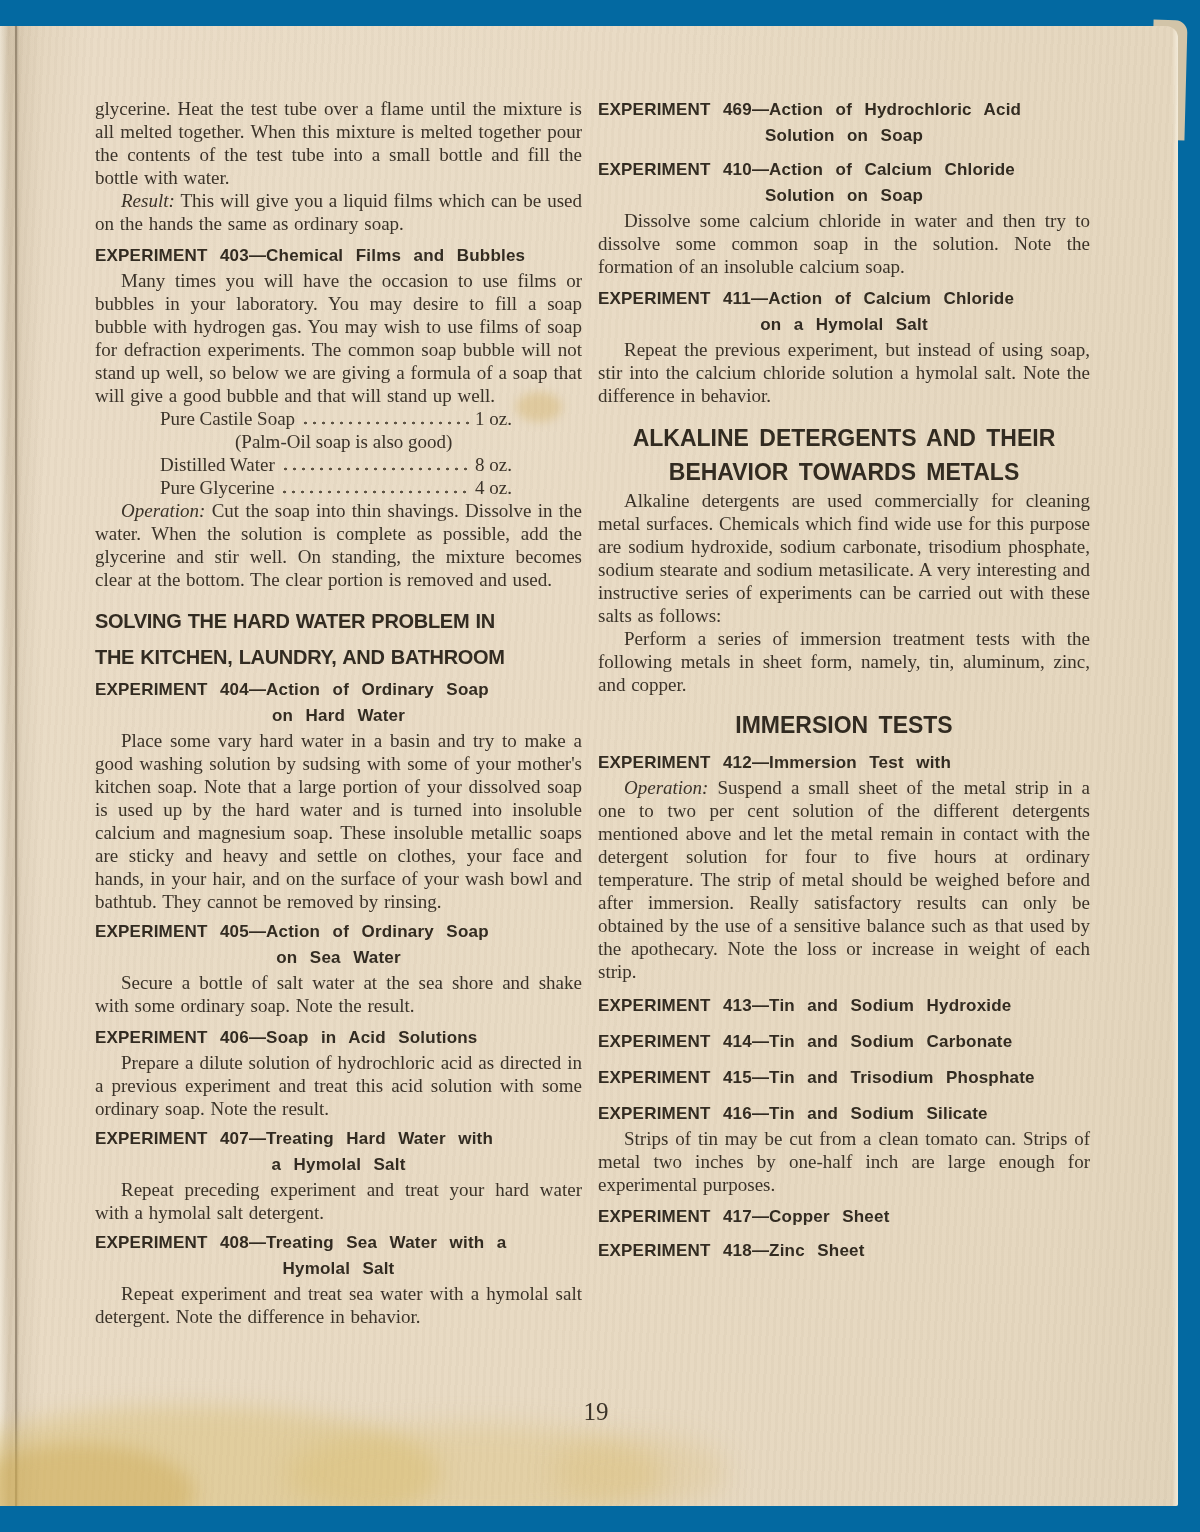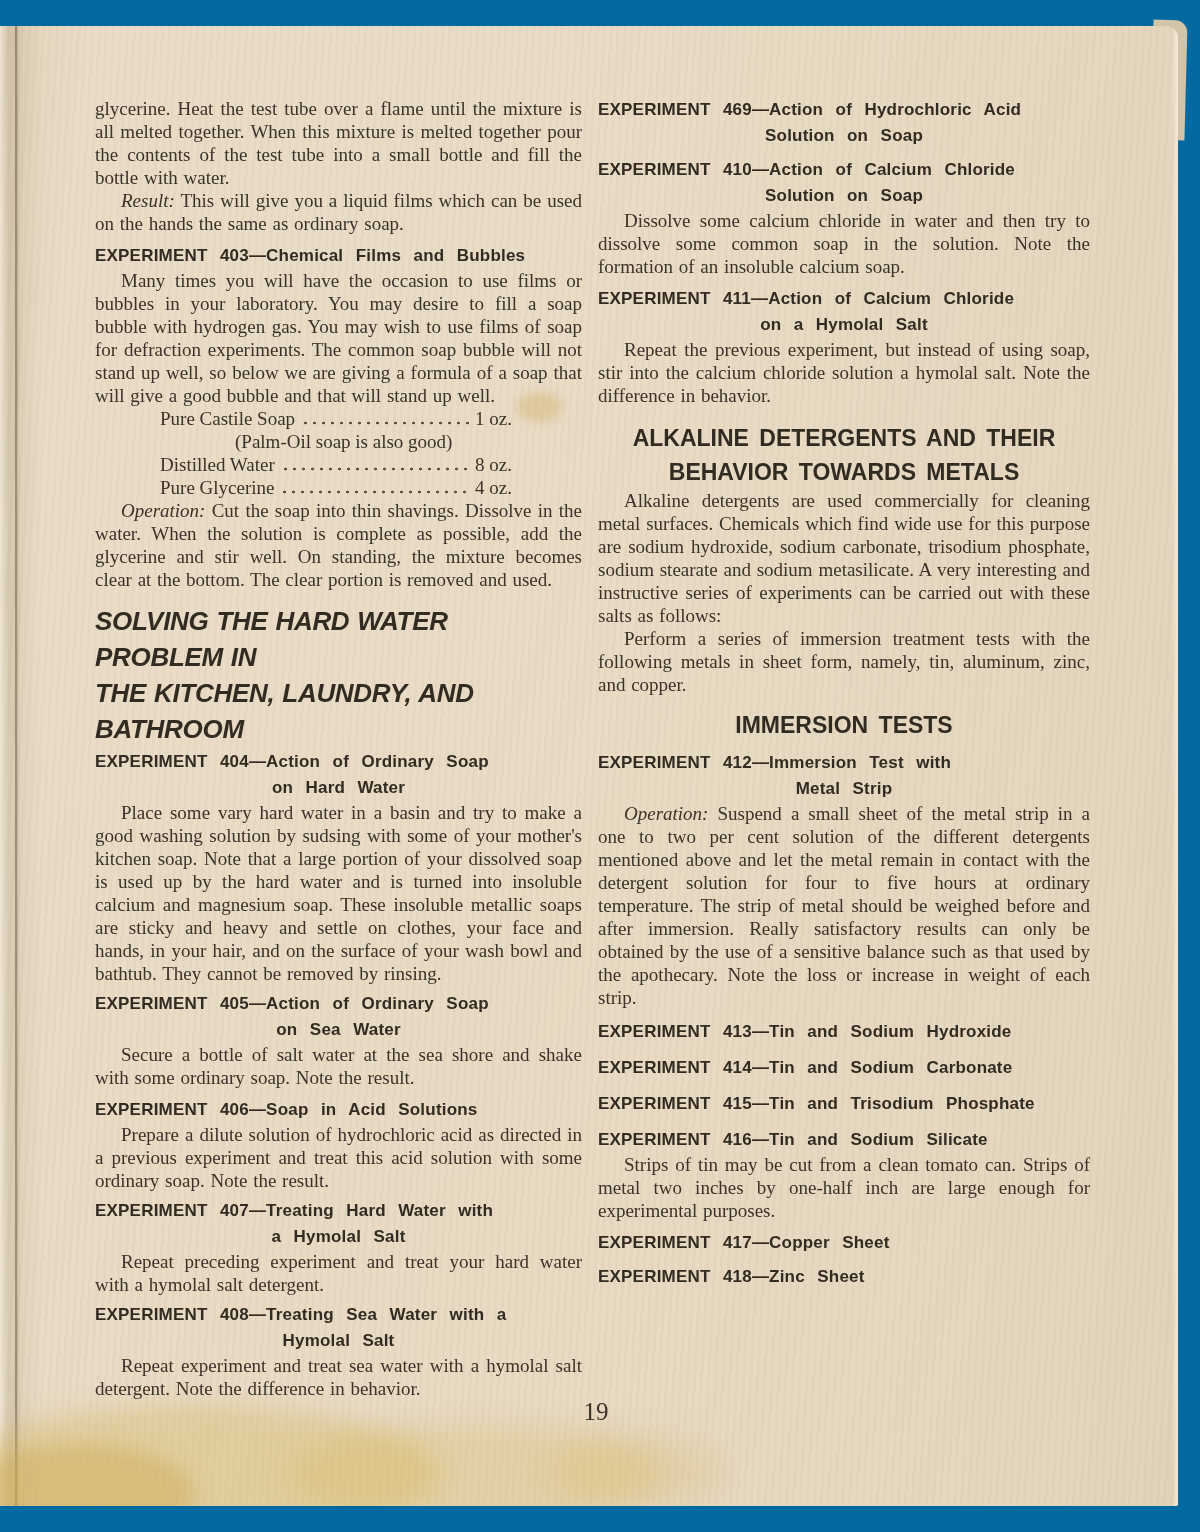--- a/index.html
+++ b/index.html
@@ -35,22 +35,22 @@
 
   p.body{margin:0;text-align:justify;word-spacing:1px;}
   .ind{text-indent:26px;}
   .ital{font-style:italic;}
 
   .xh{font-family:"Liberation Sans", sans-serif;font-weight:700;font-size:17px;line-height:26px;
       color:#322b21;word-spacing:7.5px;letter-spacing:0.2px;}
   .block{display:block;}
   .center{text-align:center;}
 
-  .sect{font-family:"Liberation Sans", sans-serif;font-weight:700;font-size:26px;line-height:36px;
-        color:#322b21;letter-spacing:-0.3px;word-spacing:1px;font-style:italic;}
+  .sect{font-family:"Liberation Sans", sans-serif;font-weight:700;font-size:20px;line-height:36px;
+        color:#322b21;letter-spacing:-0.3px;word-spacing:1px;}
   .sectc{font-family:"Liberation Sans", sans-serif;font-weight:700;font-size:23px;line-height:34px;
         color:#322b21;text-align:center;word-spacing:4px;}
 
   .recipe{margin-left:65px;width:352px;}
   .rrow{display:flex;align-items:baseline;height:23px;}
   .dots{flex:1;min-width:24px;height:4px;margin:0 6px;align-self:flex-end;margin-bottom:5px;
         background:radial-gradient(circle,rgba(70,60,45,0.85) 1.3px,transparent 1.6px) repeat-x left center/9px 4px;}
   .rnote{height:23px;padding-left:75px;}
 
   .pageno{position:absolute;left:0;width:100%;top:1372px;text-align:center;
@@ -162,21 +162,20 @@
         <span class="block">BEHAVIOR TOWARDS METALS</span>
       </div>
 
       <p class="body ind mt8">Alkaline detergents are used commercially for cleaning metal surfaces. Chemicals which find wide use for this purpose are sodium hydroxide, sodium carbonate, trisodium phosphate, sodium stearate and sodium metasilicate. A very interesting and instructive series of experiments can be carried out with these salts as follows:</p>
       <p class="body ind">Perform a series of immersion treatment tests with the following metals in sheet form, namely, tin, aluminum, zinc, and copper.</p>
 
       <div class="sectc mt12">IMMERSION TESTS</div>
 
       <div class="xh mt8">
         <span class="block">EXPERIMENT 412—Immersion Test with</span>
-        <span class="block center">Metal Strip</span>
       </div>
       <p class="body ind"><span class="ital">Operation:</span> <span>Suspend a small sheet of the metal strip in a one to two per cent solution of the different detergents mentioned above and let the metal remain in contact with the detergent solution for four to five hours at ordinary temperature. The strip of metal should be weighed before and after immersion. Really satisfactory results can only be obtained by the use of a sensitive balance such as that used by the apothecary. Note the loss or increase in weight of each strip.</span></p>
 
       <div class="xh mt10">EXPERIMENT 413—Tin and Sodium Hydroxide</div>
       <div class="xh mt10">EXPERIMENT 414—Tin and Sodium Carbonate</div>
       <div class="xh mt10">EXPERIMENT 415—Tin and Trisodium Phosphate</div>
       <div class="xh mt10">EXPERIMENT 416—Tin and Sodium Silicate</div>
       <p class="body ind mt2">Strips of tin may be cut from a clean tomato can. Strips of metal two inches by one-half inch are large enough for experimental purposes.</p>
 
       <div class="xh mt8">EXPERIMENT 417—Copper Sheet</div>

